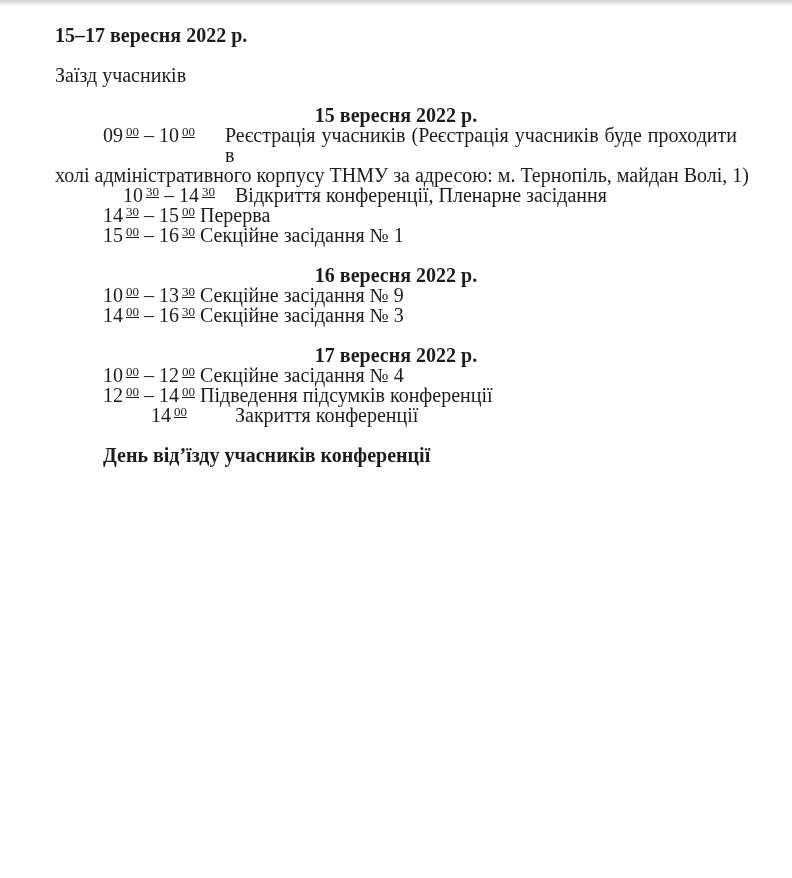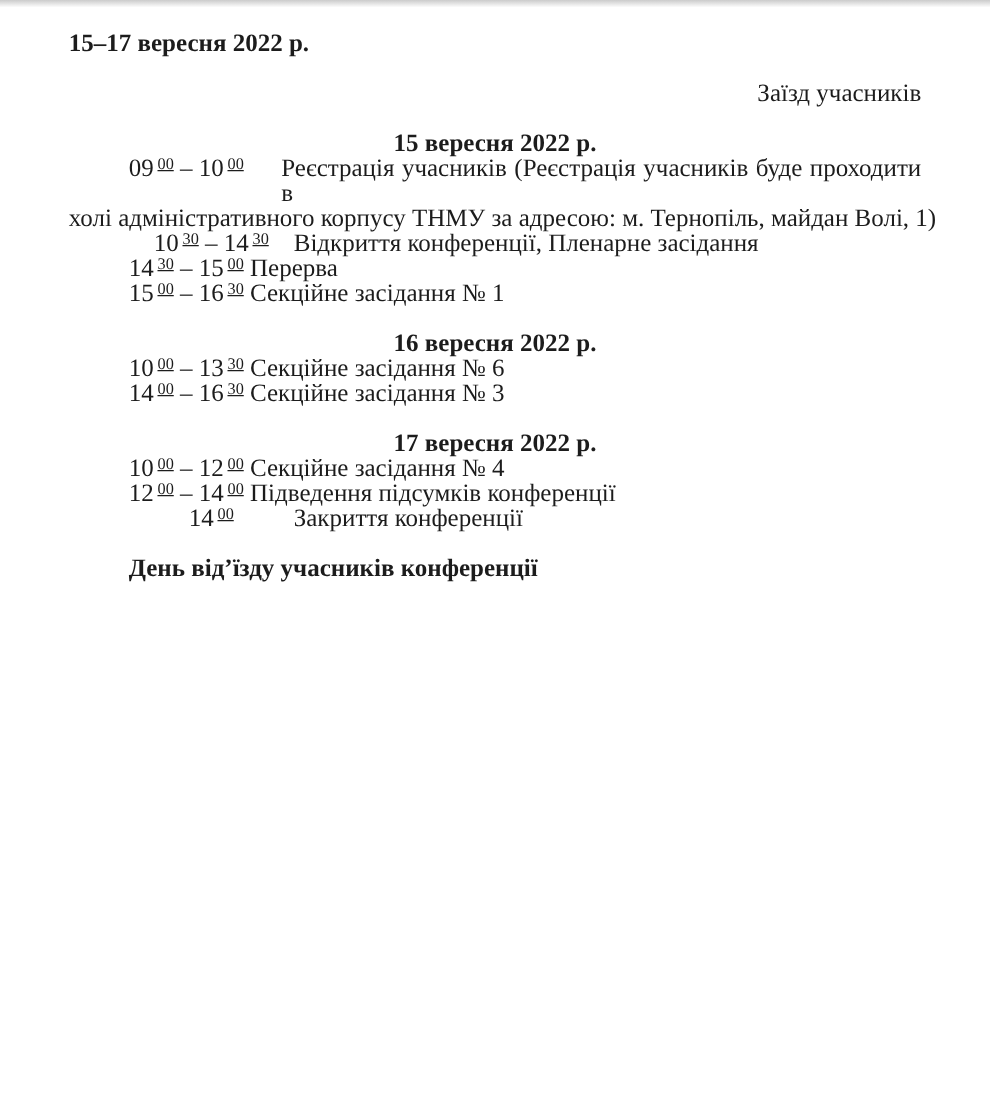--- a/index.html
+++ b/index.html
@@ -13,21 +13,21 @@
     position: relative;
     overflow: hidden;
   }
   .top-strip {
     position: absolute; top: 0; left: 0;
     width: 792px; height: 6px;
     background: linear-gradient(#cbcbcb, #ffffff);
   }
   .doc { padding: 25px 55px 0 55px; }
   .title    { font-weight: 700; margin: 0 0 20px 0; white-space: nowrap; }
-  .subtitle { text-align: right; margin: 0 0 20px 0; white-space: nowrap; }
+  .subtitle { text-align: left; margin: 0 0 20px 0; white-space: nowrap; }
   .day { margin: 0 0 20px 0; }
   .day-heading { text-align: center; font-weight: 700; margin: 0; white-space: nowrap; }
   .row { padding-left: 48px; white-space: nowrap; }
   .time { display: inline-block; white-space: nowrap; text-align: center; }
   .time.w { width: 132px; }
   .dash { margin: 0 5px; }
   sup.min {
     font-size: 13px;
     line-height: 0;
     text-decoration: underline;
@@ -77,21 +77,21 @@
       <span class="time"><span>15</span><sup class="min">00</sup><span class="dash">–</span><span>16</span><sup class="min">30</sup></span>
       <span>Секційне засідання № 1</span>
     </div>
   </div>
 
   <div class="day">
     <div class="day-heading">16 вересня 2022 р.</div>
 
     <div class="row">
       <span class="time"><span>10</span><sup class="min">00</sup><span class="dash">–</span><span>13</span><sup class="min">30</sup></span>
-      <span>Секційне засідання № 6</span>
+      <span>Секційне засідання № 9</span>
     </div>
 
 
     <div class="row">
       <span class="time"><span>14</span><sup class="min">00</sup><span class="dash">–</span><span>16</span><sup class="min">30</sup></span>
       <span>Секційне засідання № 3</span>
     </div>
   </div>
 
   <div class="day">

